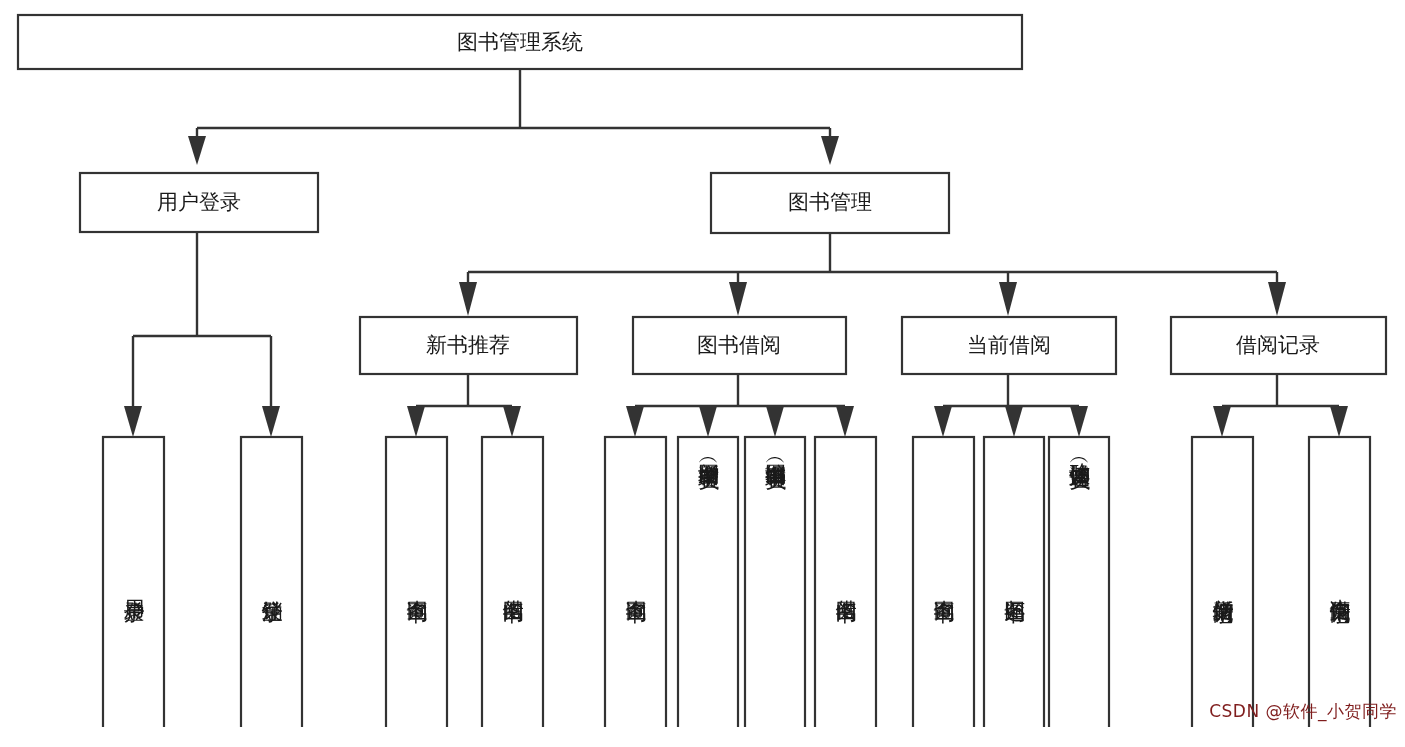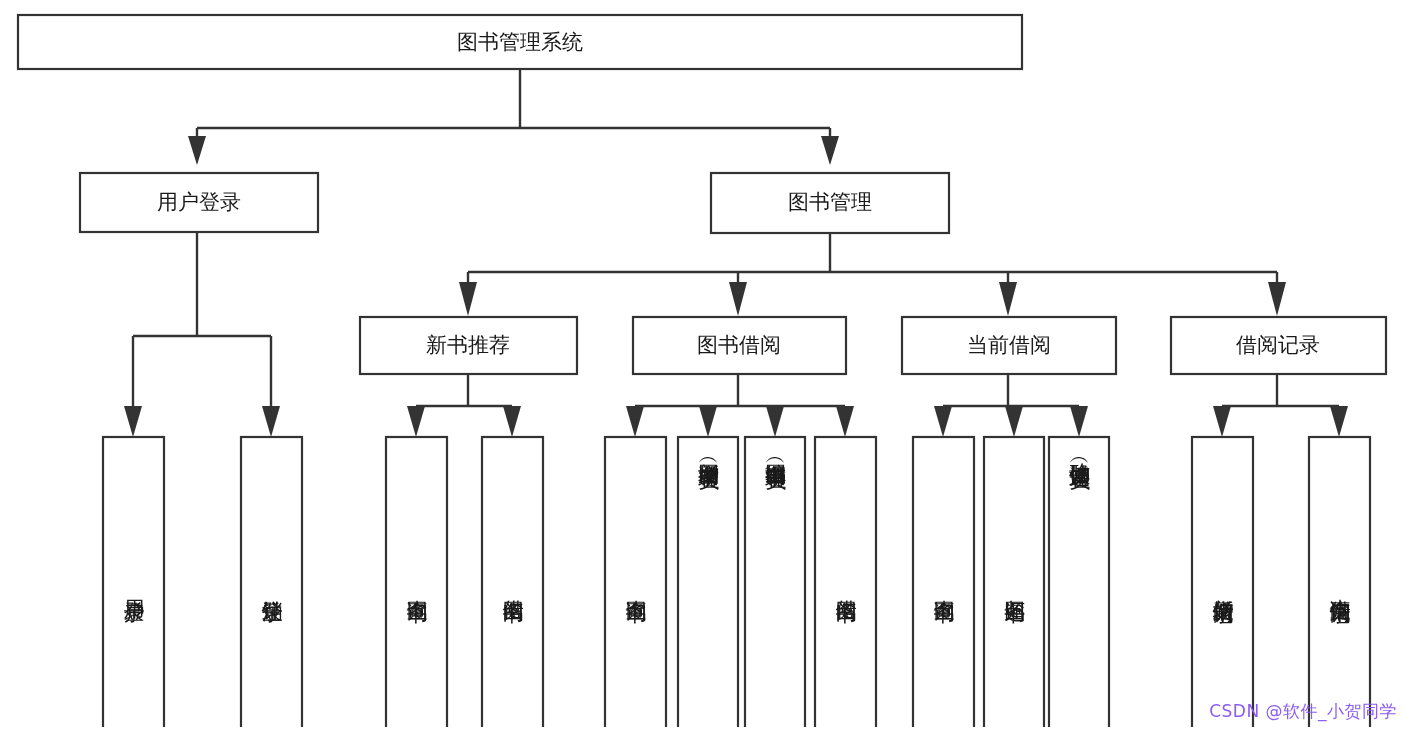--- a/index.html
+++ b/index.html
@@ -64,21 +64,21 @@
   }
   .vlabel.top-aligned {
     justify-content: flex-start;
   }
   #watermark {
     position: absolute;
     right: 8px;
     bottom: 4px;
     font-family: "DejaVu Sans", "Liberation Sans", sans-serif;
     font-size: 17px;
-    color: #8b5cf6;
+    color: #7f1d1d;
     letter-spacing: 0.5px;
     white-space: nowrap;
   }
 </style>
 </head>
 <body>
 
 <div id="diagram-root">
 
   <svg id="flow-svg" viewBox="0 0 1405 747">

